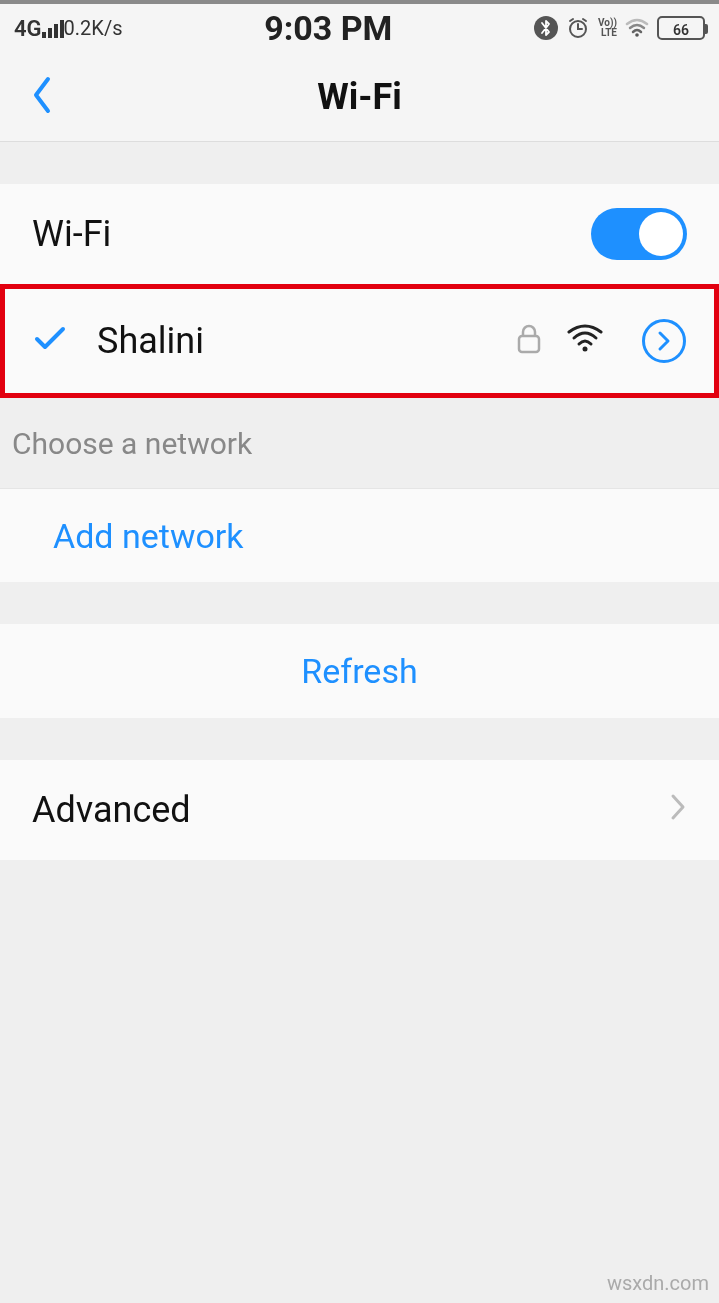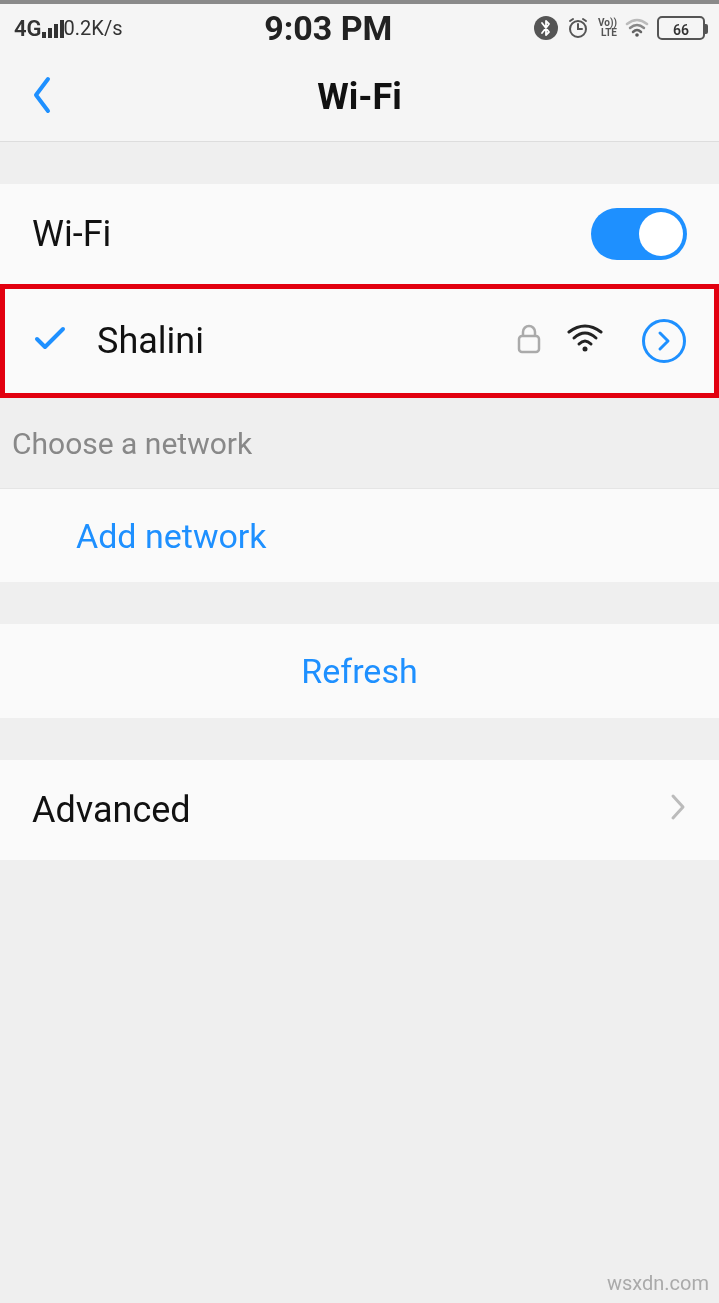--- a/index.html
+++ b/index.html
@@ -149,21 +149,21 @@
       padding: 0 12px;
       font-size: 30px;
       color: #888;
       background:#efefef;
     }
     
     .add-row {
       height: 94px;
       background:#fafafa;
       display:flex; align-items:center;
-      padding-left: 76px;
+      padding-left: 53px;
       font-size: 34px;
       color:#1e90ff;
       border-top:1px solid #e5e5e5;
     }
     .refresh-row {
       height: 94px;
       background:#fafafa;
       display:flex; align-items:center; justify-content:center;
       font-size: 34px;
       color:#1e90ff;

